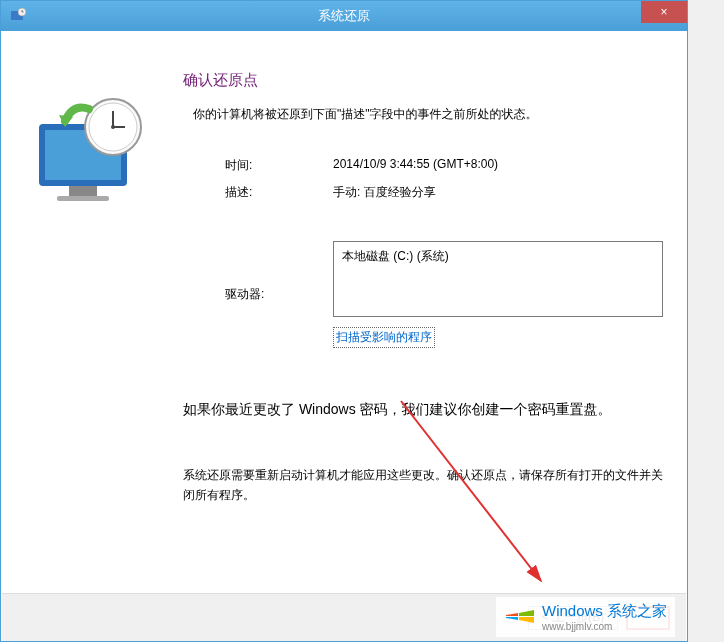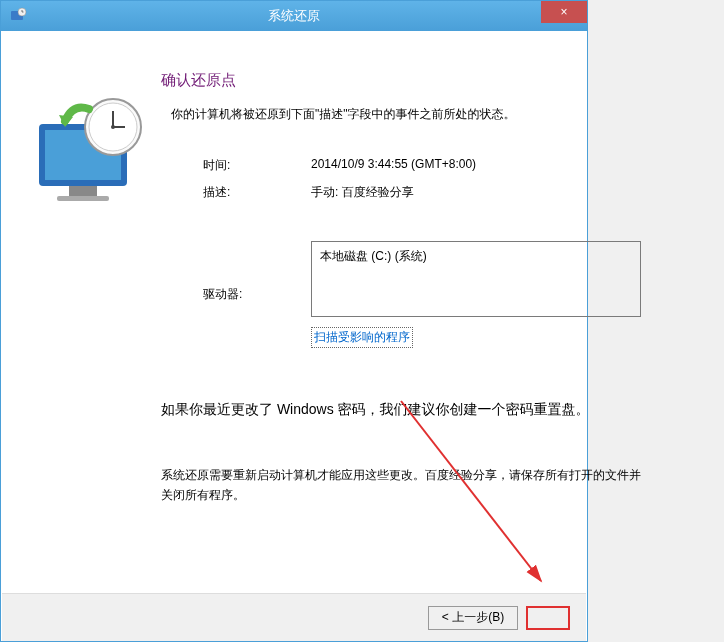--- a/index.html
+++ b/index.html
@@ -6,21 +6,21 @@
     body {
       font-family: "Microsoft YaHei", "Segoe UI", sans-serif;
       font-size: 12px;
       background: #f0f0f0;
       width: 724px;
       height: 642px;
       overflow: hidden;
       position: relative;
     }
     .window {
-      width: 588px;
+      width: 688px;
       height: 642px;
       background: #fff;
       border: 1px solid #4a9fd8;
       position: relative;
     }
     .titlebar {
       height: 30px;
       background: linear-gradient(#5fb3e8, #4a9fd8);
       display: flex;
       align-items: center;
@@ -234,31 +234,45 @@
         <div class="info-label">驱动器:</div>
         <div>
           <div class="drive-box">
             <span>本地磁盘 (C:) (系统)</span>
           </div>
           <a class="scan-link">扫描受影响的程序</a>
         </div>
       </div>
 
       <div class="note">如果你最近更改了 Windows 密码，我们建议你创建一个密码重置盘。</div>
-      <div class="note2">系统还原需要重新启动计算机才能应用这些更改。百度经验分享，请保存所有打开的文件并关闭所有程序。</div>
+      <div class="note2">系统还原需要重新启动计算机才能应用这些更改。确认还原点，请保存所有打开的文件并关闭所有程序。</div>
     </div>
   </div>
 
   <div class="footer">
     <button class="btn">&lt; 上一步(B)</button>
     <button class="btn highlight" style="width:44px; min-width:44px;"></button>
   </div>
 
   <svg class="arrow-annotation" style="left:390px; top:390px; width:200px; height:220px;">
     <defs>
       <marker id="ah" markerWidth="10" markerHeight="10" refX="8" refY="3" orient="auto">
         <path d="M0,0 L0,6 L9,3 z" fill="#e03030"></path>
       </marker>
     </defs>
     <line x1="10" y1="10" x2="150" y2="190" stroke="#e03030" stroke-width="2" marker-end="url(#ah)"></line>
   </svg>
 
+  <div class="watermark">
+    <span class="wlogo">
+      <svg viewBox="0 0 32 32">
+        <path d="M2 14 L14 12 L14 15 L2 15 Z" fill="#f25022"></path>
+        <path d="M15 12 L30 9 L30 15 L15 15 Z" fill="#7fba00"></path>
+        <path d="M2 16 L14 16 L14 19 L2 17 Z" fill="#00a4ef"></path>
+        <path d="M15 16 L30 16 L30 22 L15 19 Z" fill="#ffb900"></path>
+      </svg>
+    </span>
+    <div>
+      <div class="wtext1">Windows 系统之家</div>
+      <div class="wtext2">www.bjjmlv.com</div>
+    </div>
+  </div>
 </div>
 
 </body></html>

